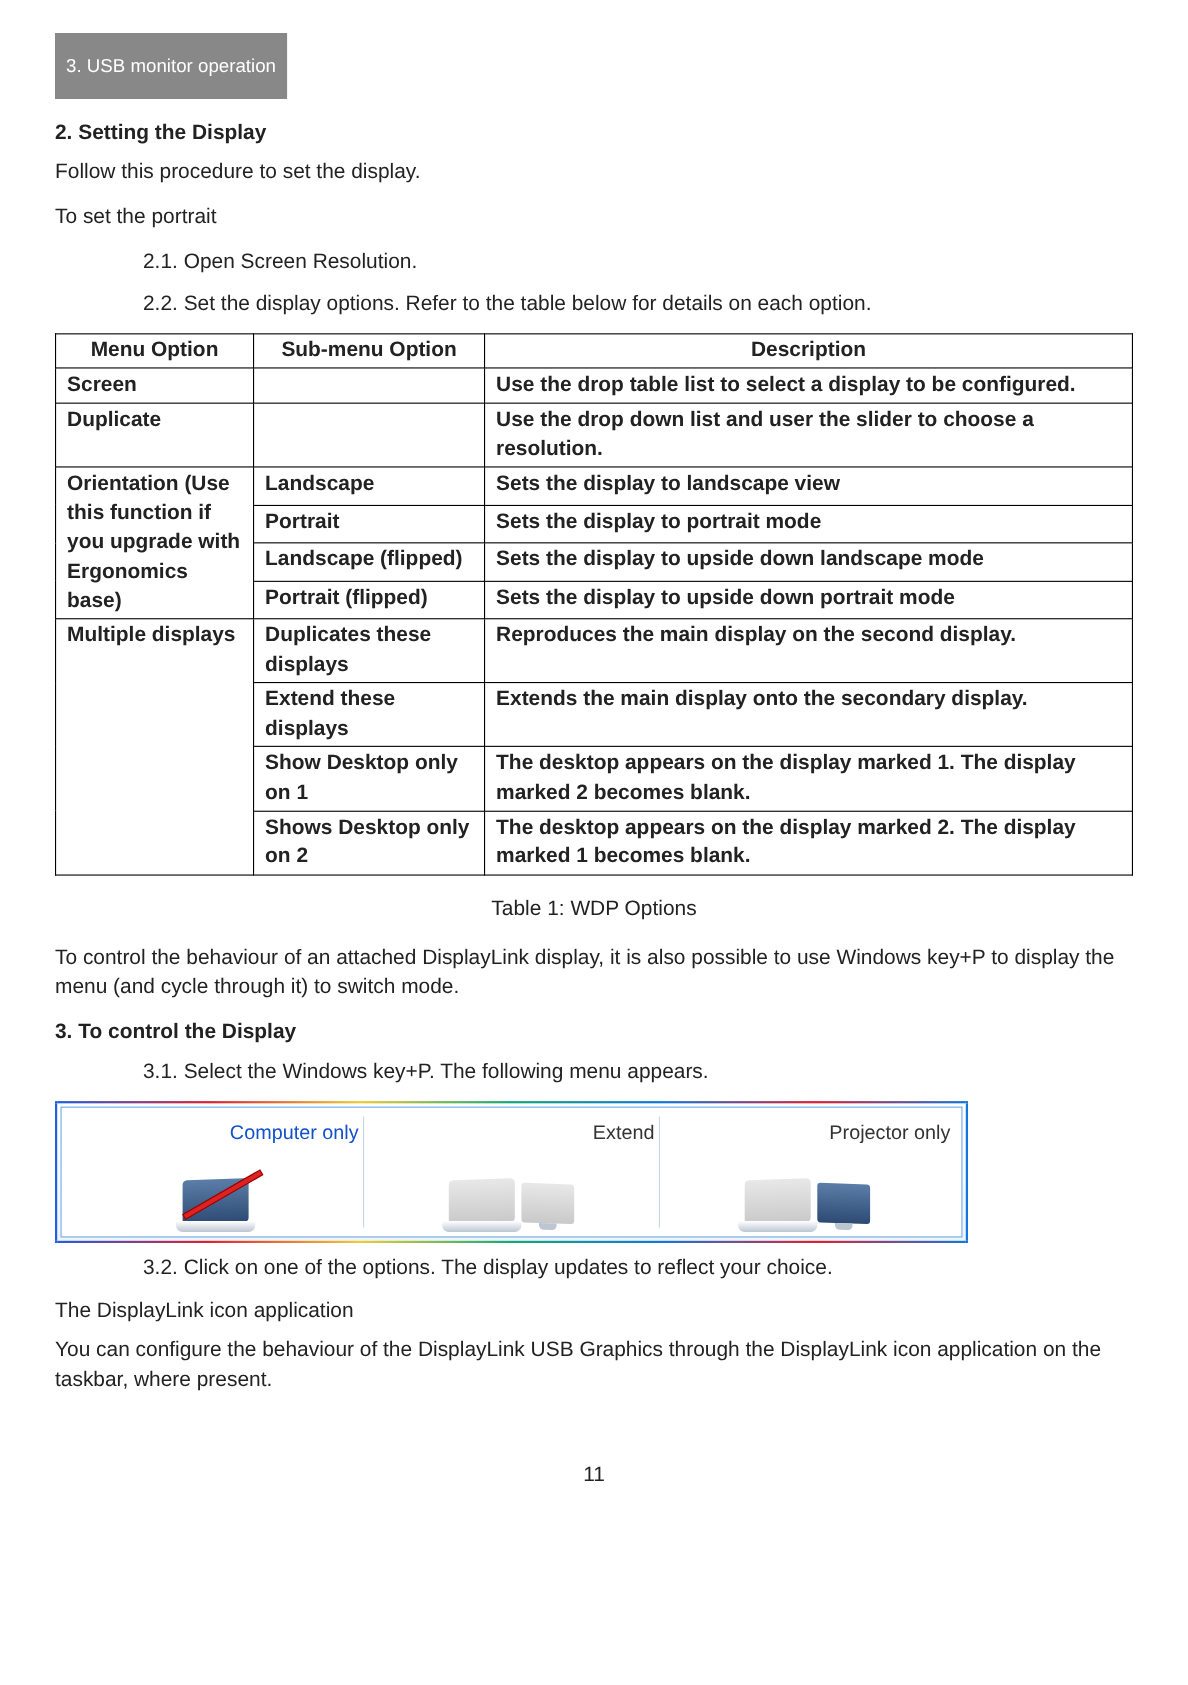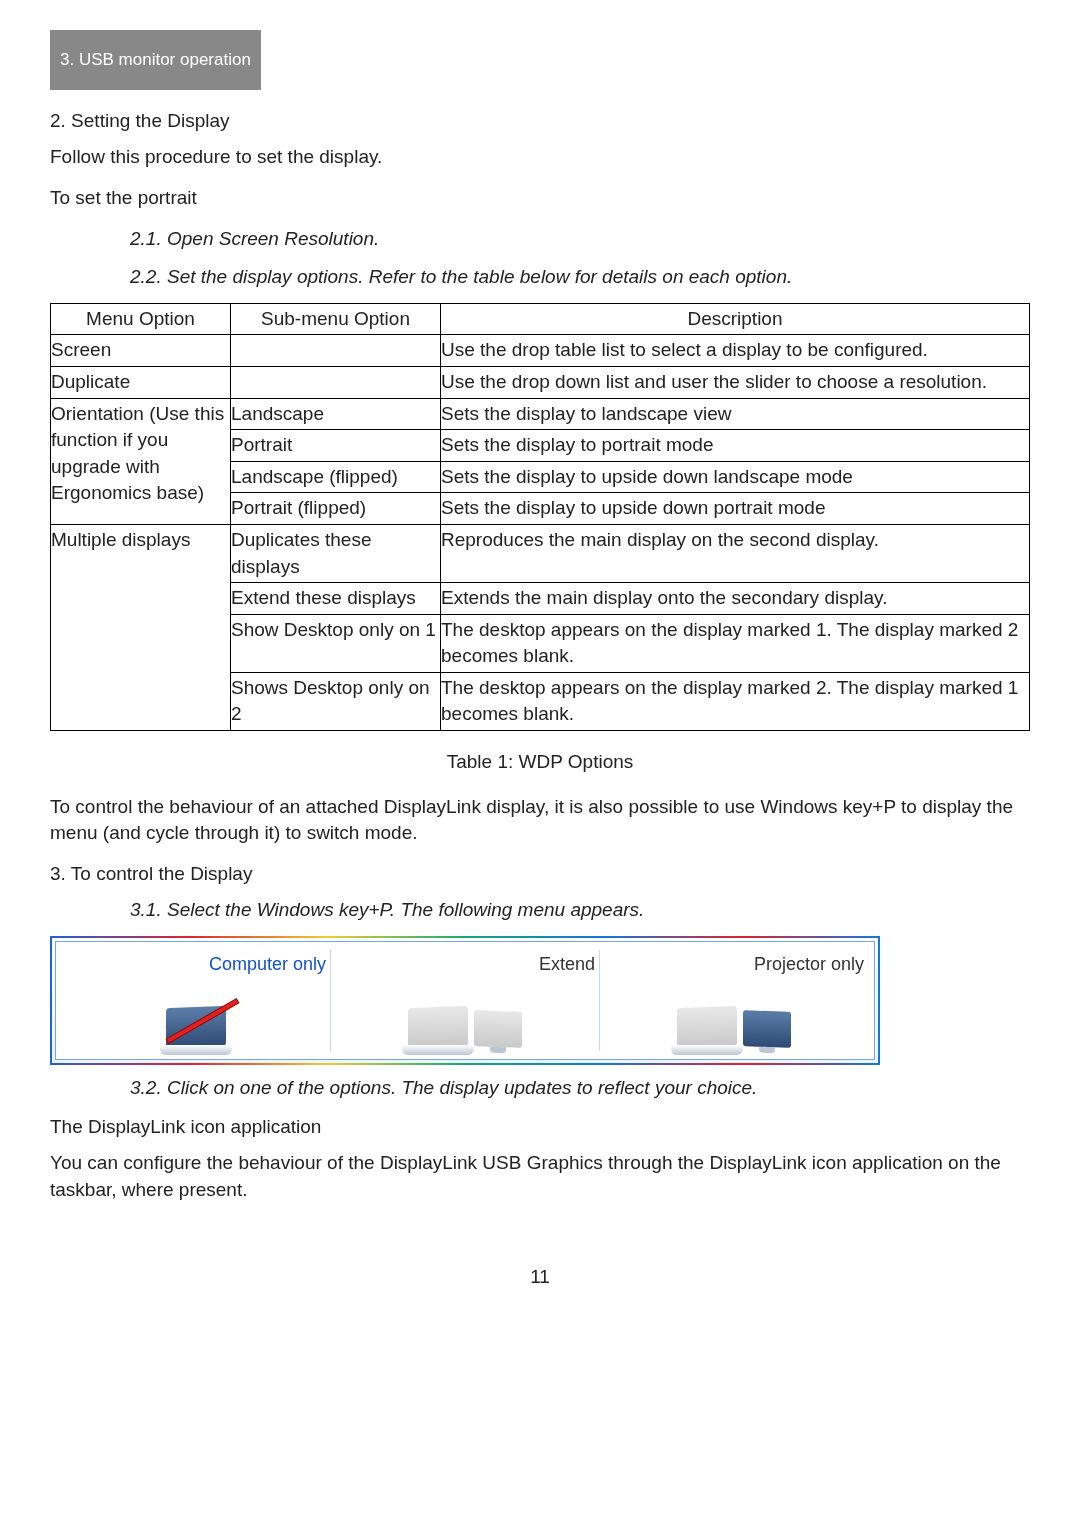--- a/index.html
+++ b/index.html
@@ -14,38 +14,38 @@
   }
   .tab-header {
     display: inline-block;
     background: #888;
     color: #fff;
     padding: 18px 10px;
     font-size: 17px;
     margin-bottom: 10px;
   }
   .h-sec {
-    font-weight: 400;
+    font-weight: 700;
     margin: 8px 0 10px 0;
   }
   .p { margin: 8px 0 14px 0; }
   .steps { margin-left: 80px; }
-  .step { margin: 6px 0 12px 0; font-style: italic; }
+  .step { margin: 6px 0 12px 0; }
 
   table.options {
     border-collapse: collapse;
     width: 100%;
     margin-top: 4px;
   }
   table.options th, table.options td {
     border: 1px solid #000;
-    padding: 2px 0;
+    padding: 2px 10px;
     text-align: left;
     vertical-align: top;
-    font-weight: normal;
+    font-weight: bold;
     font-size: 19px;
   }
   table.options th { text-align: center; }
   .col-menu { width: 180px; }
   .col-sub { width: 210px; }
 
   .table-caption {
     text-align: center;
     margin: 18px 0 18px 0;
     font-weight: 400;

